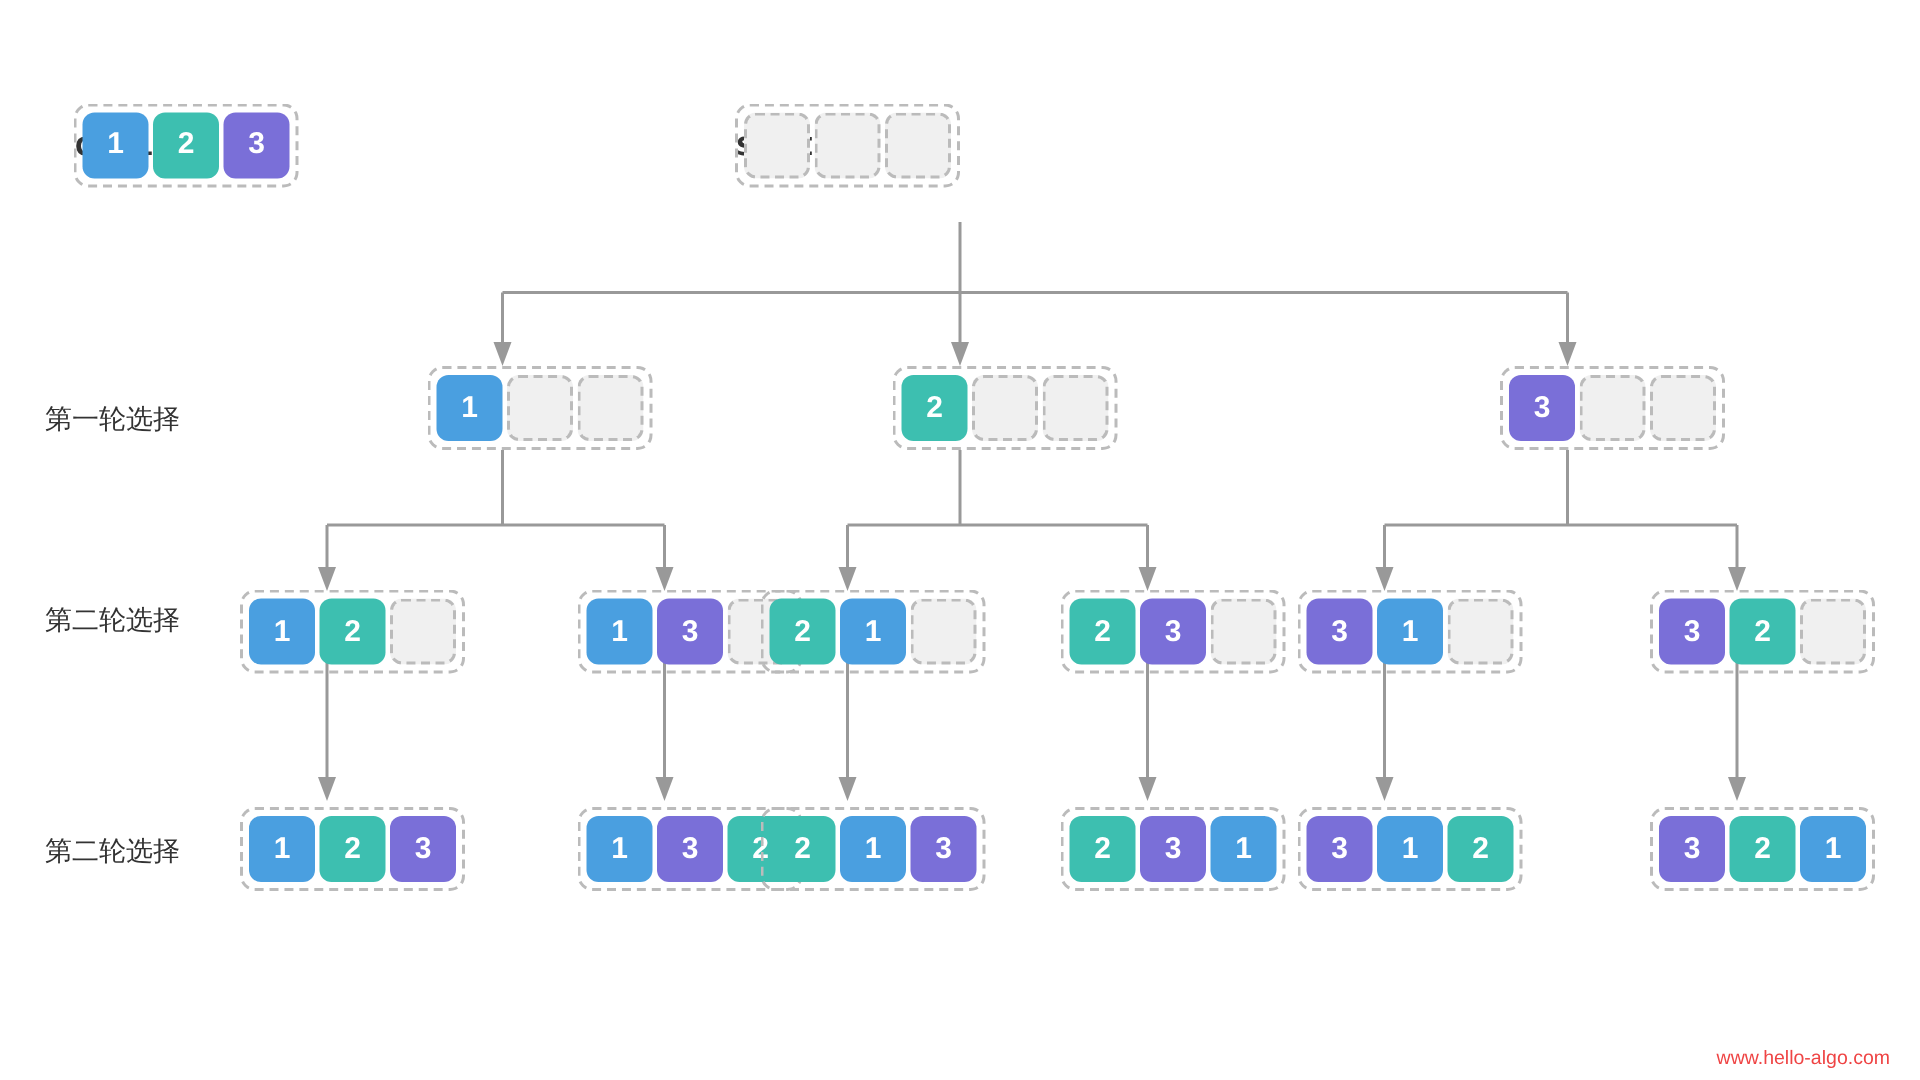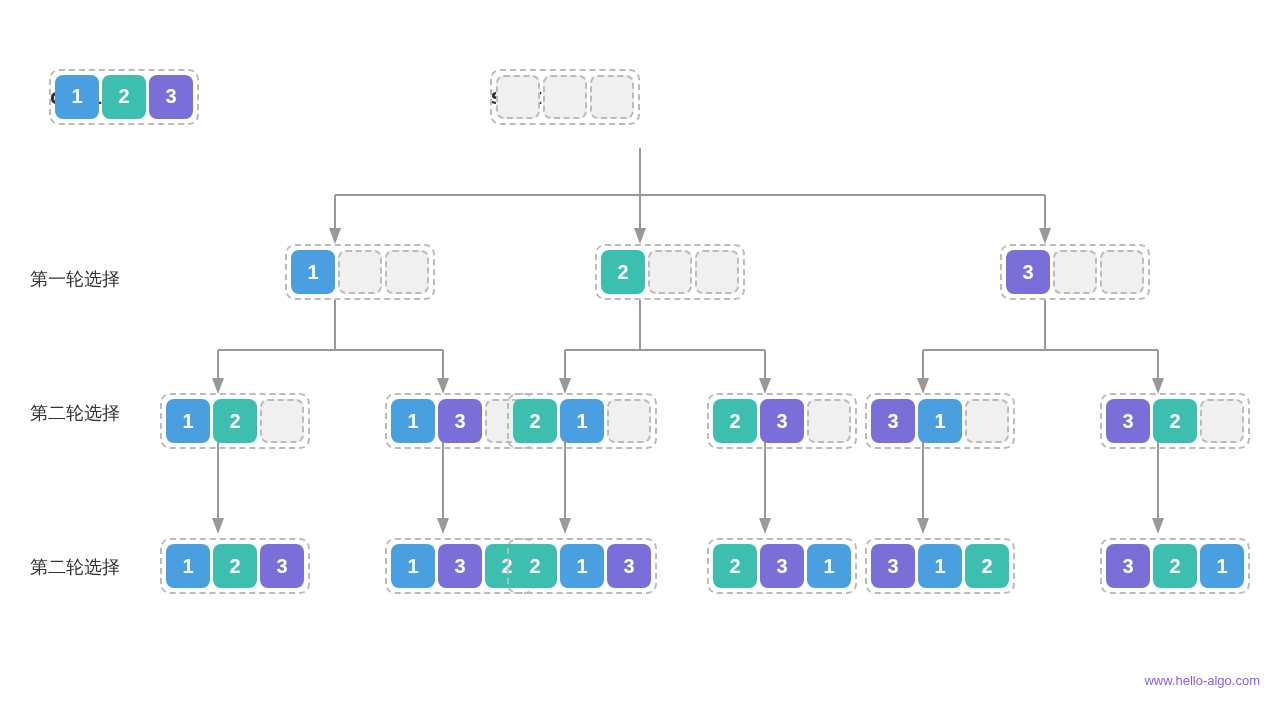--- a/index.html
+++ b/index.html
@@ -94,24 +94,24 @@
       border: 2px dashed #bbb;
       border-radius: 10px;
       padding: 4px;
       gap: 3px;
       background: transparent;
     }
 
     
     .watermark {
       position: absolute;
-      bottom: 32px;
+      bottom: 8px;
       right: 20px;
       font-size: 13px;
-      color: #8b5cf6;
+      color: #ef4444;
       font-family: Arial, sans-serif;
     }
   </style>
 </head>
 <body>
 
 <div class="canvas">
 
   <svg class="connectors" xmlns="http://www.w3.org/2000/svg">
     <defs>

